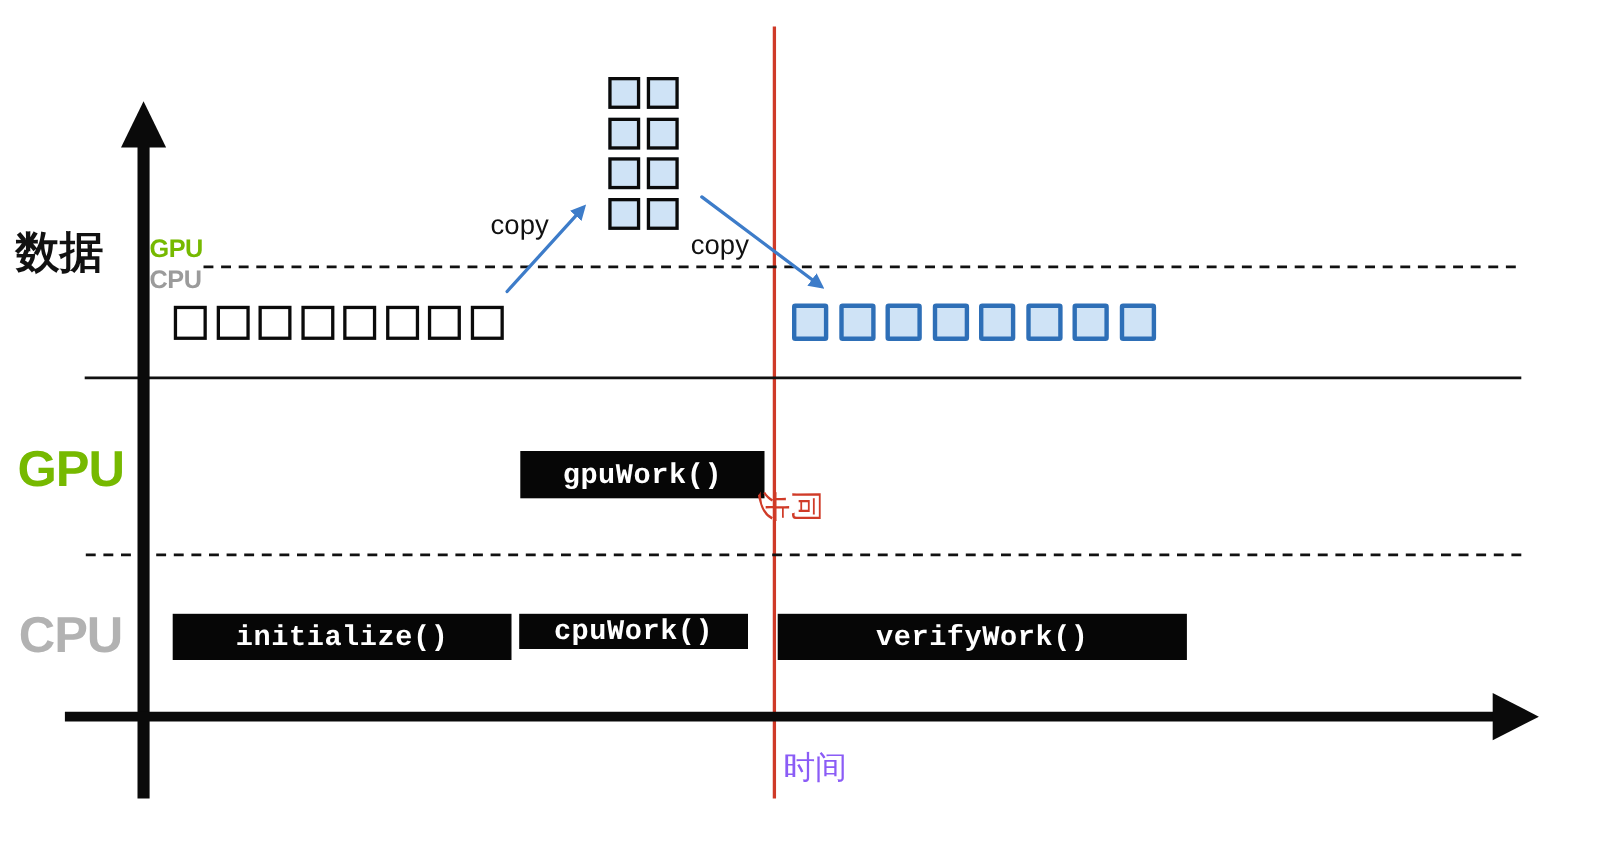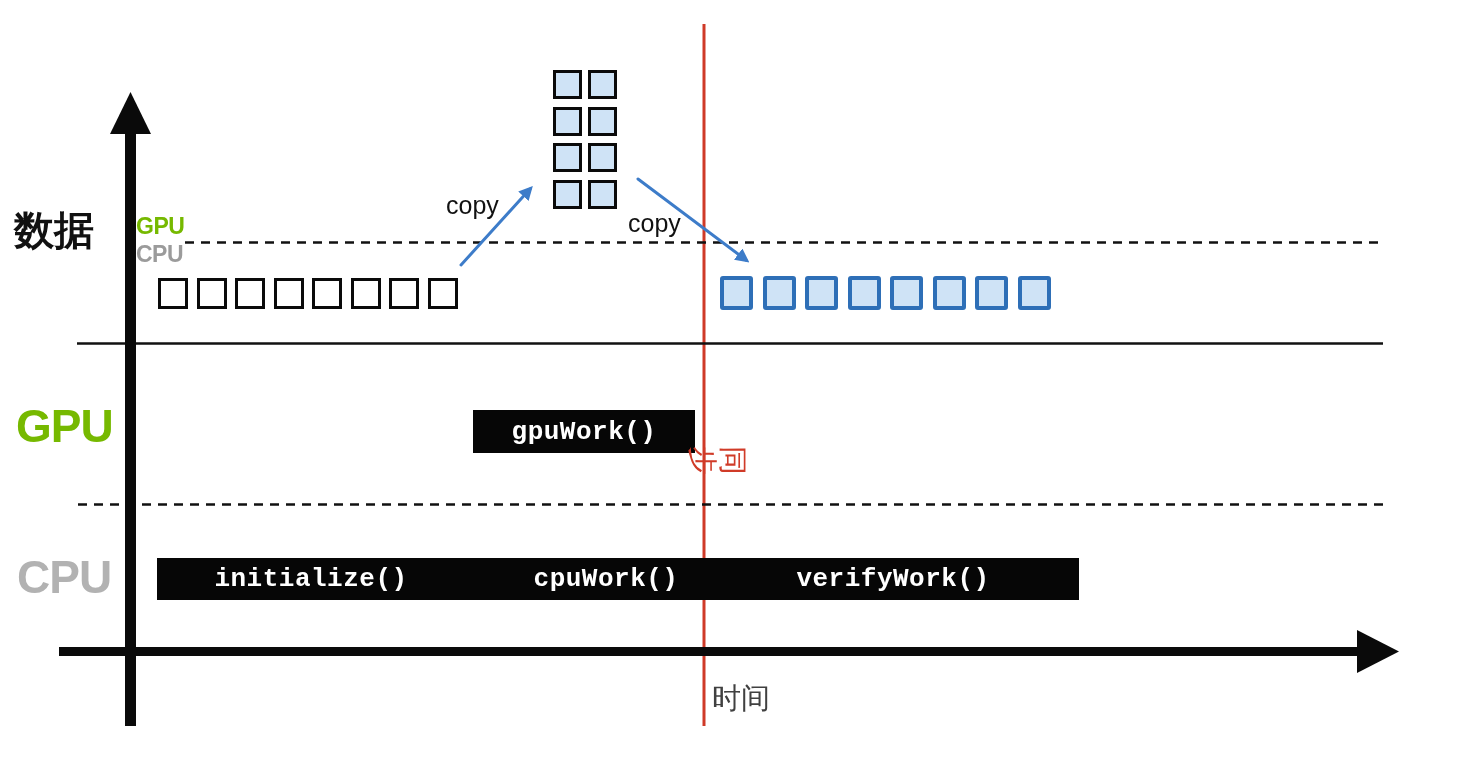--- a/index.html
+++ b/index.html
@@ -26,26 +26,26 @@
                column-gap:6px;row-gap:7.5px;}
   .device-grid > div{box-sizing:border-box;width:29px;height:29px;border:3px solid #0a0a0a;background:#cfe3f6;}
 
   .result-array{position:absolute;left:720px;top:260px;display:flex;gap:9.5px;}
   .result-array > div{box-sizing:border-box;width:33px;height:34px;border:4px solid #2e6fb7;background:#cfe3f6;border-radius:3px;}
 
   .bar{position:absolute;background:#060606;color:#ffffff;display:flex;align-items:center;justify-content:center;
        font-family:"Liberation Mono","DejaVu Sans Mono",monospace;font-weight:bold;font-size:26px;letter-spacing:0.5px;}
   .bar-gpuwork{left:473px;top:394px;width:222px;height:43px;}
   .bar-init{left:157px;top:542px;width:308px;height:42px;}
-  .bar-cpuwork{left:458px;top:542px;width:208px;height:42px;padding-left:44px;}
+  .bar-cpuwork{left:472px;top:542px;width:208px;height:32px;}
   .bar-verify{left:707px;top:542px;width:372px;height:42px;}
 
   .sync{position:absolute;left:702px;top:431px;width:62px;height:30px;font-size:29px;line-height:30px;
         color:#d03b28;text-align:center;letter-spacing:3px;transform:rotate(90deg);transform-origin:center center;}
-  .time-label{position:absolute;left:712px;top:667px;font-size:29px;line-height:30px;color:#404040;}
+  .time-label{position:absolute;left:712px;top:667px;font-size:29px;line-height:30px;color:#8b5cf6;}
 </style>
 </head>
 <body>
 
 <div class="canvas">
 
   <svg class="overlay" viewBox="0 0 1476 782">
     <defs>
       <marker id="ah" viewBox="0 0 10 10" refX="7" refY="5" markerWidth="14" markerHeight="14" orient="auto" markerUnits="userSpaceOnUse">
         <path d="M0,0 L10,5 L0,10 z" fill="#3d7cc9"></path>

